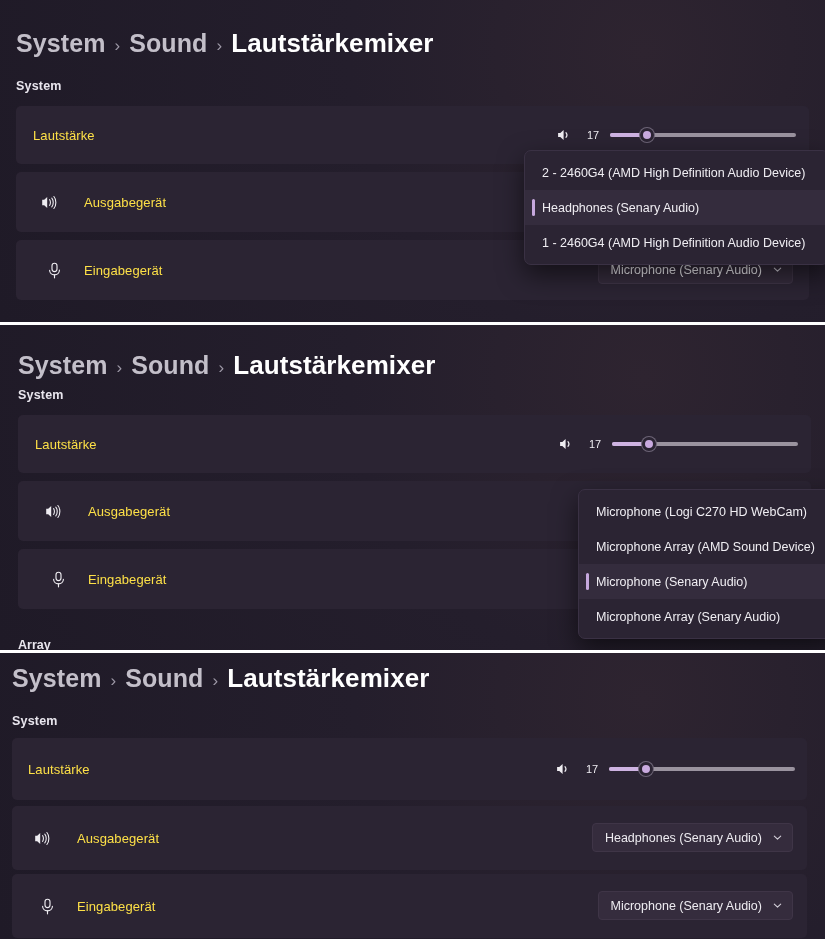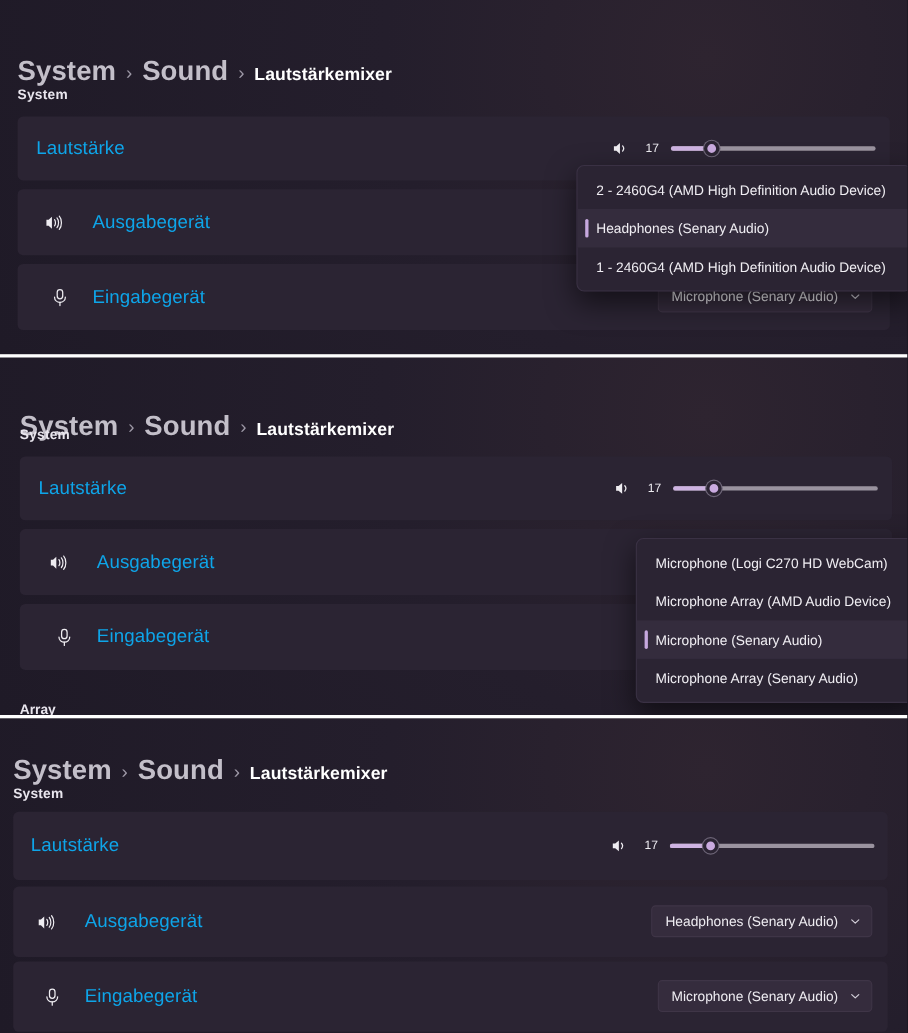--- a/index.html
+++ b/index.html
@@ -54,25 +54,24 @@
     color: #c3bfc9;
     letter-spacing: 0.1px;
   }
   .crumb-sep {
     font-size: 17px;
     color: #9d98a6;
     position: relative;
     top: -1px;
   }
   .crumb-current {
-    font-size: 16px;
+    font-size: 26px;
     font-weight: 700;
     color: #ffffff;
     letter-spacing: 0.1px;
-    margin-top: 32px;
   }
 
   
   .section-label {
     position: absolute;
     font-size: 12.5px;
     font-weight: 700;
     color: #e9e6ee;
     letter-spacing: 0.2px;
   }
@@ -82,22 +81,22 @@
     position: absolute;
     left: 16px;
     width: 793px;
     background: #2b2433;
     border-radius: 5px;
     display: flex;
     align-items: center;
   }
 
   .card-label {
-    font-size: 17px;
-    color: #0ea5e9;
+    font-size: 13px;
+    color: #fde047;
     letter-spacing: 0.1px;
     white-space: nowrap;
   }
 
   .card-icon {
     position: absolute;
     display: flex;
     align-items: center;
     justify-content: center;
     color: #eeecf1;
@@ -350,21 +349,21 @@
       <span class="card-label" style="margin-left:70px;">Eingabegerät</span>
     </div>
 
     <div class="apps-label" style="left:18px; top:313px;">Array</div>
 
     <div class="flyout" id="flyout-2" style="left:578px; top:164px; width:260px;">
         <div class="flyout-item">
           <span>Microphone (Logi C270 HD WebCam)</span>
         </div>
         <div class="flyout-item">
-          <span>Microphone Array (AMD Audio Device)</span>
+          <span>Microphone Array (AMD Sound Device)</span>
         </div>
         <div class="flyout-item selected">
           <span>Microphone (Senary Audio)</span>
         </div>
         <div class="flyout-item">
           <span>Microphone Array (Senary Audio)</span>
         </div>
       </div>
   </div>
 

